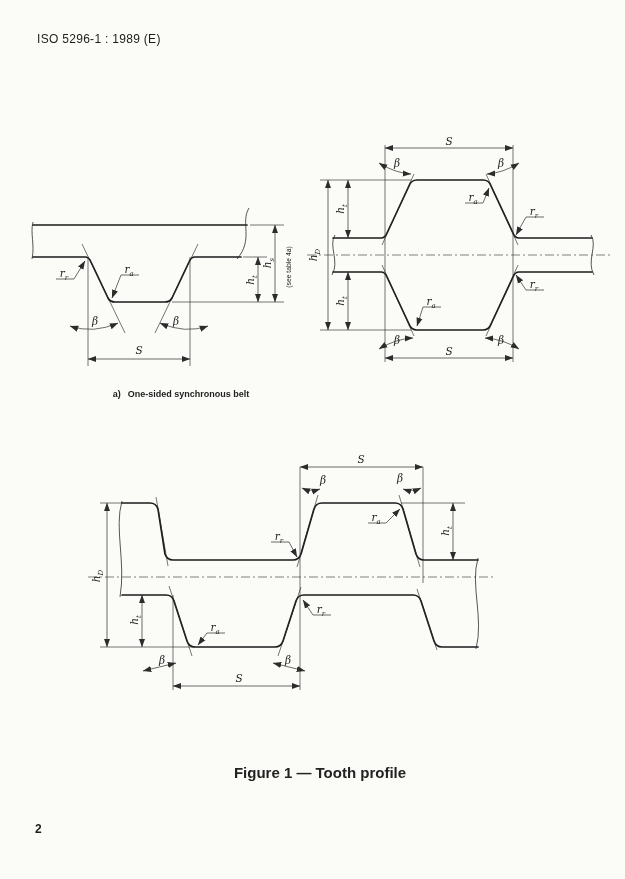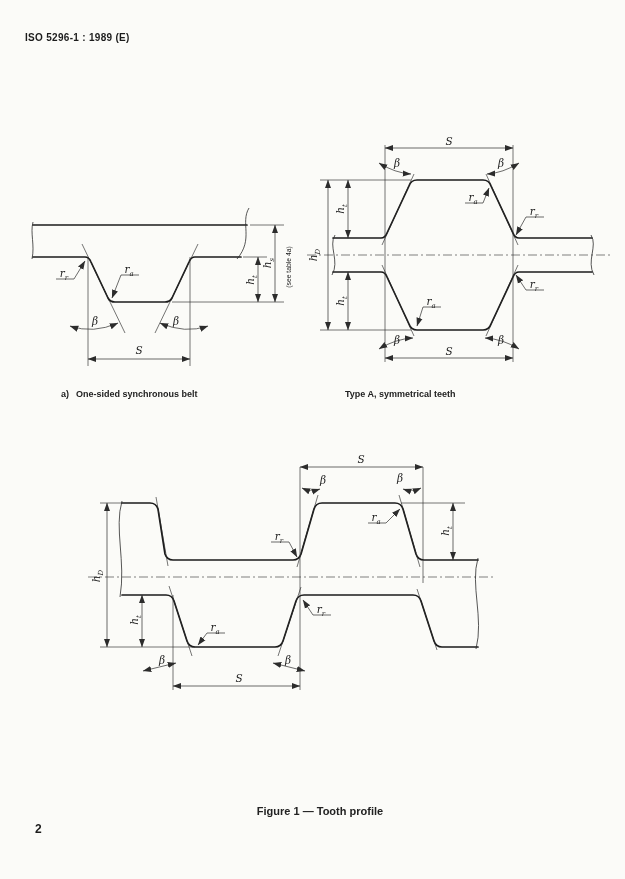--- a/index.html
+++ b/index.html
@@ -2,25 +2,25 @@
 <html><head>
 <meta charset="utf-8">
 <style>
   html,body{margin:0;padding:0;}
   body{
     width:625px;height:879px;position:relative;overflow:hidden;
     background:#fbfbf8;
     font-family:"Liberation Sans",sans-serif;color:#1c1c1c;
   }
   .page{position:absolute;inset:0;}
-  .hdr{position:absolute;left:25px;top:32px;font-size:10px;font-weight:bold;letter-spacing:.3px;}
+  .hdr{position:absolute;left:37px;top:32px;font-size:12px;font-weight:normal;letter-spacing:.3px;}
   .pgnum{position:absolute;left:35px;top:822px;font-size:12px;font-weight:bold;}
-  .cap{position:absolute;font-size:9px;font-weight:bold;line-height:11.5px;text-align:left;color:#222;}
+  .cap{position:absolute;font-size:9px;font-weight:bold;line-height:11.5px;text-align:center;color:#222;}
   .figtitle{position:absolute;left:200px;top:764px;width:240px;text-align:center;
-    font-size:11px;font-weight:bold;color:#222;margin-top:41px;}
+    font-size:15px;font-weight:bold;color:#222;}
   .cap .ltr{margin-right:7px;}
   svg{position:absolute;overflow:visible;}
   svg text{fill:#222;}
   .sym{font-family:"DejaVu Serif",serif;font-style:italic;font-size:10.5px;}
   .sym .sub{font-size:7px;}
   .note{font-family:"Liberation Sans",sans-serif;font-size:6.8px;font-style:normal;}
   .bold-line{fill:none;stroke:#1b1b1b;stroke-width:1.7;stroke-linejoin:round;stroke-linecap:round;}
   .thin{fill:none;stroke:#2c2c2c;stroke-width:.65;}
   .wavy{fill:none;stroke:#2c2c2c;stroke-width:.8;}
   .cl{fill:none;stroke:#2c2c2c;stroke-width:.6;stroke-dasharray:9 3 2 3;}
@@ -181,20 +181,19 @@
     <text class="sym" x="42" y="129" text-anchor="middle" transform="rotate(-90 42 126)"><tspan>h</tspan><tspan class="sub" dy="2.8">D</tspan></text>
     <text class="sym" x="80" y="173" text-anchor="middle" transform="rotate(-90 80 170)"><tspan>h</tspan><tspan class="sub" dy="2.8">t</tspan></text>
     <text class="sym" x="391" y="84" text-anchor="middle" transform="rotate(-90 391 81)"><tspan>h</tspan><tspan class="sub" dy="2.8">t</tspan></text>
   </svg>
 
   <div class="cap" style="left:61px;top:389px;width:240px">
     <span class="ltr">a)</span><span>One-sided synchronous belt</span>
   </div>
 
   <div class="cap" style="left:345px;top:389px;width:245px">
-    <div>Type A, symmetrical teeth</div>
   </div>
 
 
   <div class="figtitle">Figure 1 — Tooth profile</div>
 
   <div class="pgnum">2</div>
 </div>
 
 </body></html>

